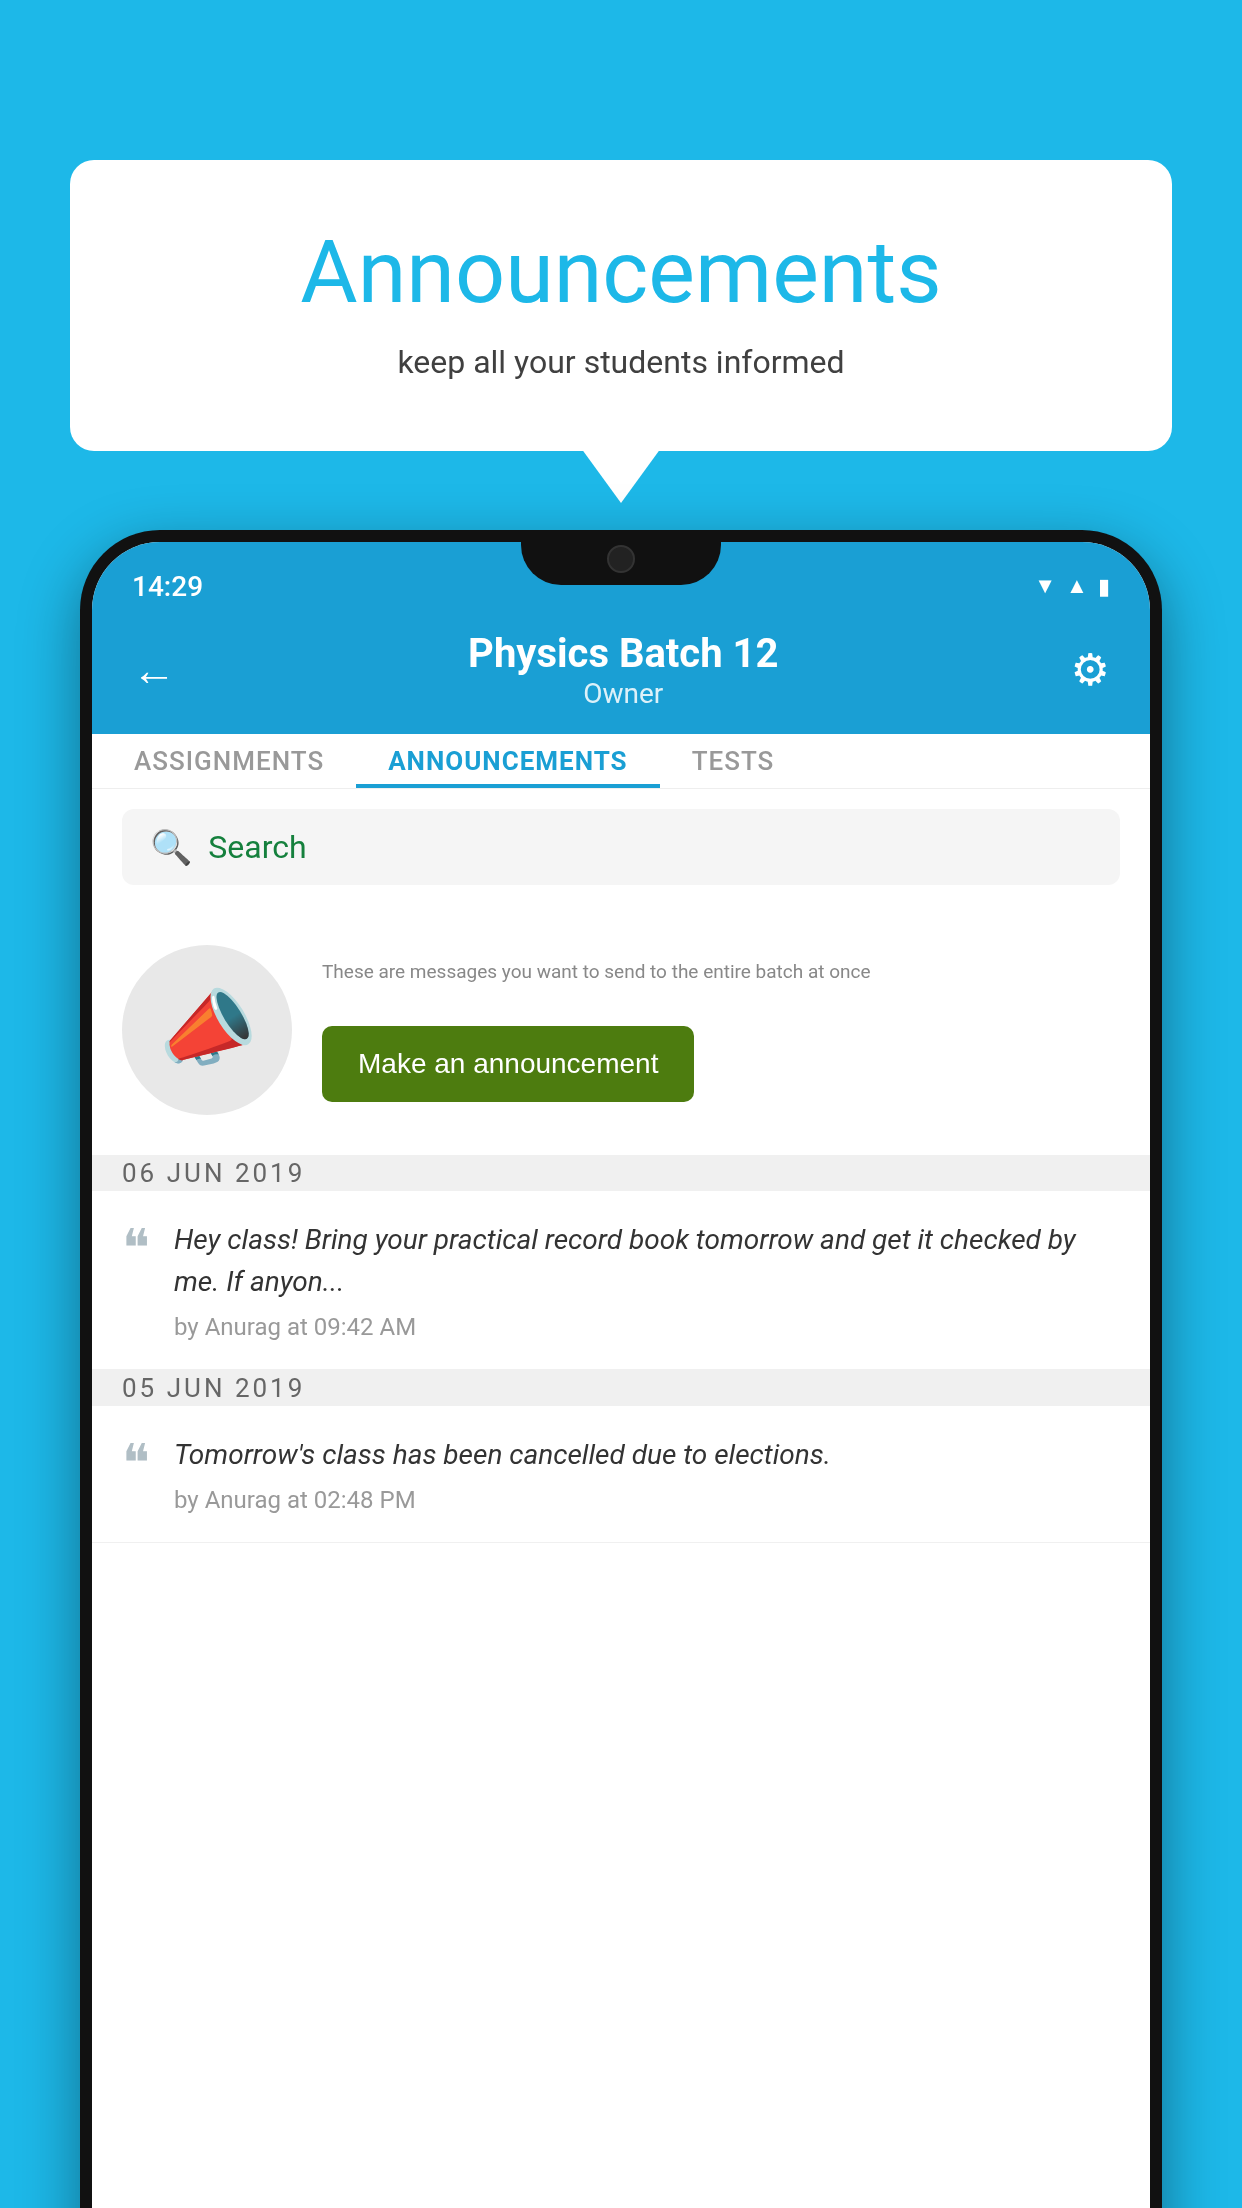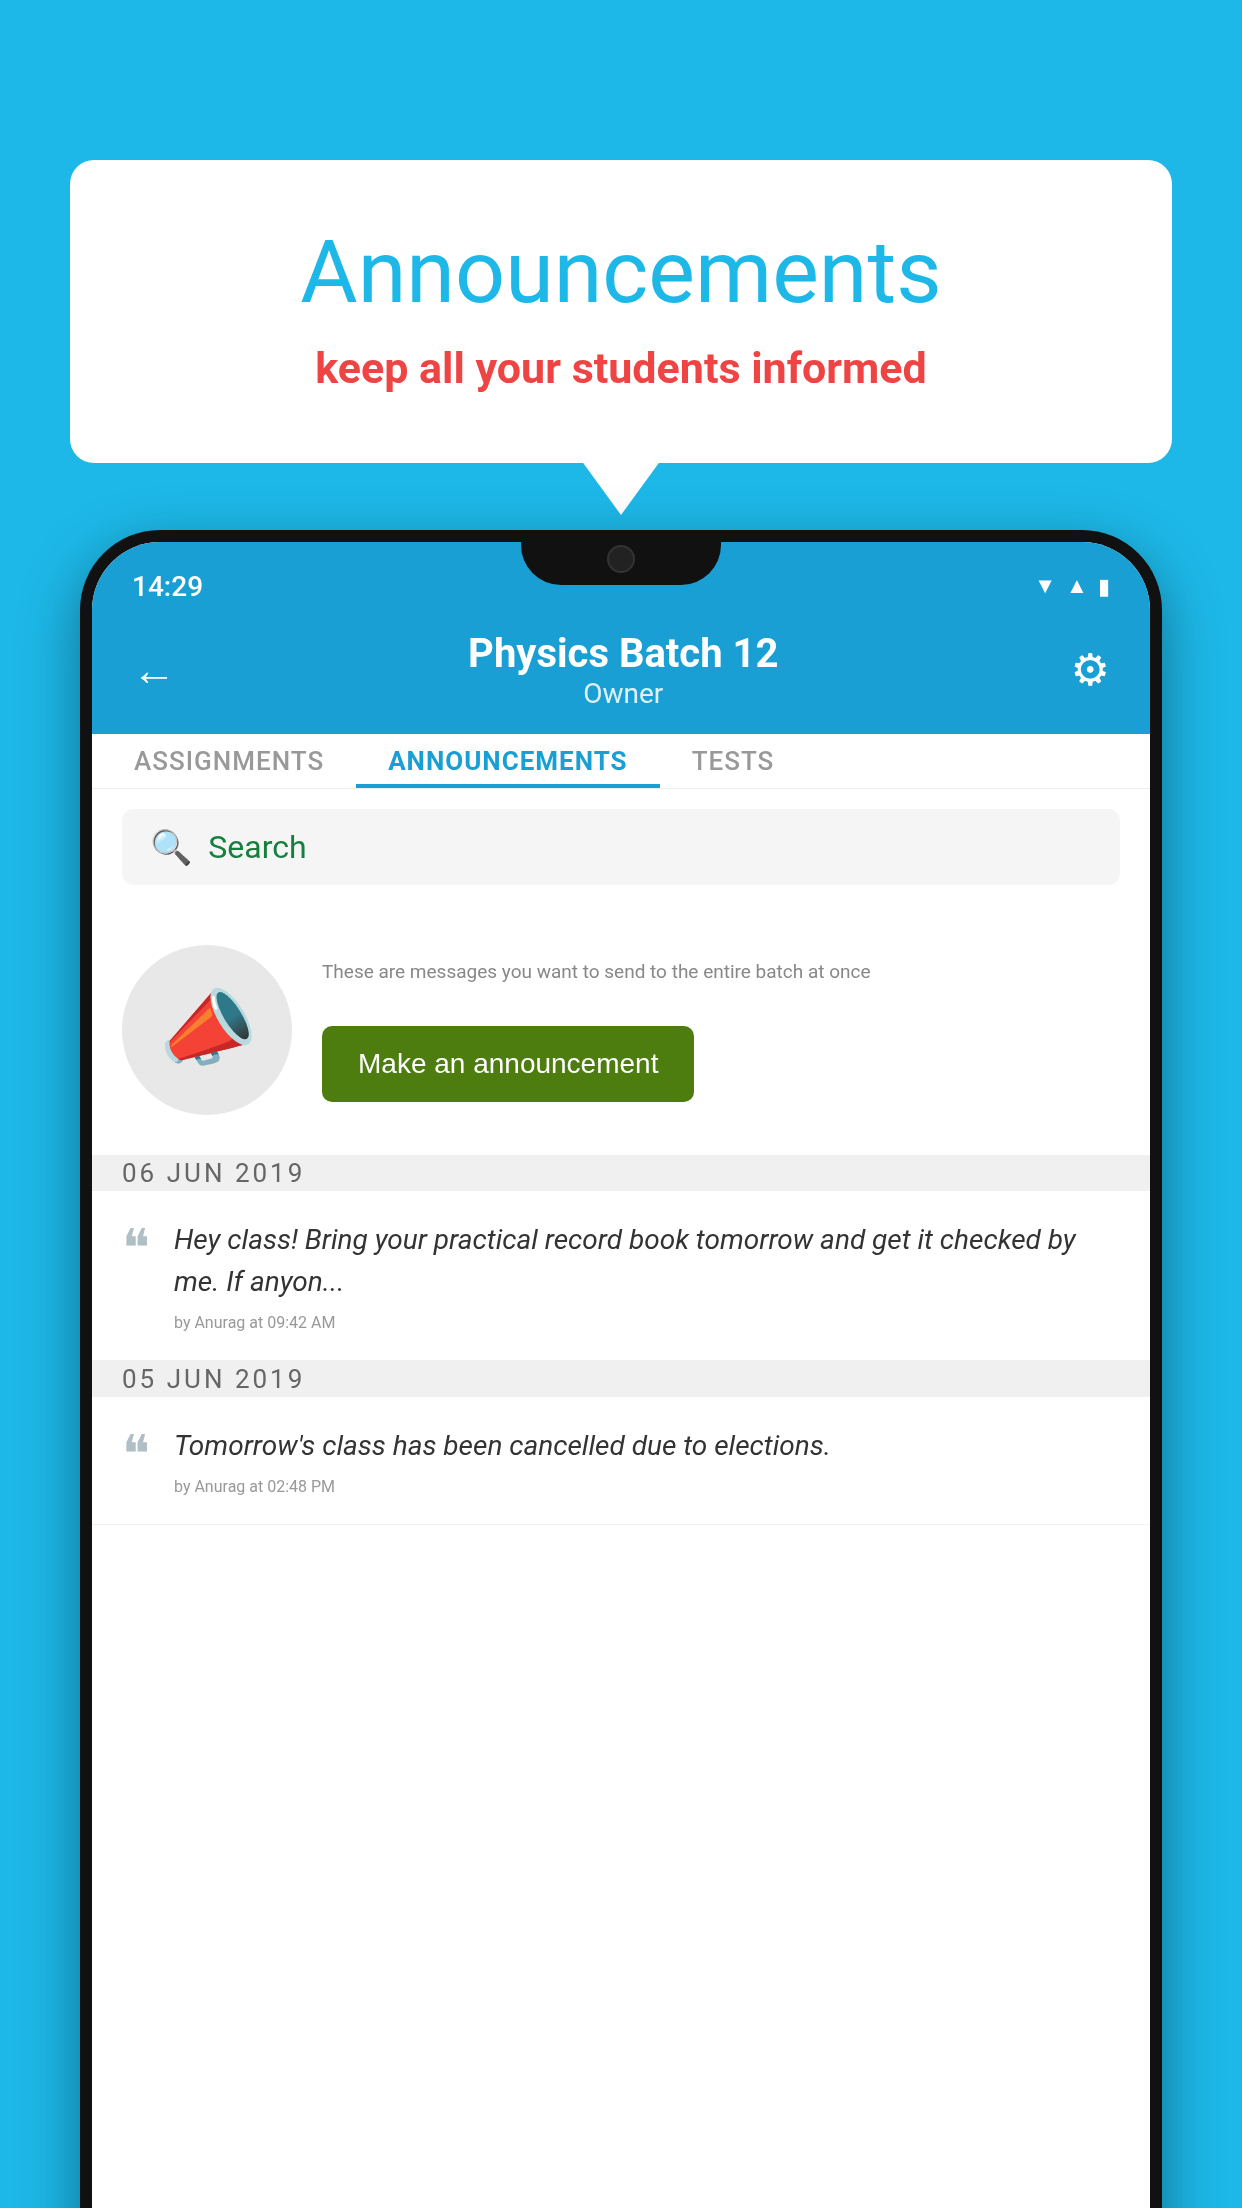--- a/index.html
+++ b/index.html
@@ -43,23 +43,23 @@
     }
 
     .bubble-title {
       font-size: 88px;
       font-weight: 400;
       color: #1db8e8;
       margin-bottom: 20px;
     }
 
     .bubble-subtitle {
-      font-size: 43px;
-      color: #ef4444;
-      font-weight: 700;
+      font-size: 32px;
+      color: #404040;
+      font-weight: 400;
     }
 
     
     .phone-container {
       position: absolute;
       top: 530px;
       left: 80px;
       right: 80px;
       bottom: 0;
     }
@@ -319,21 +319,21 @@
     .announcement-text {
       color: #333;
       font-size: 28px;
       font-style: italic;
       line-height: 1.5;
       margin-bottom: 10px;
     }
 
     .announcement-meta {
       color: #999;
-      font-size: 16px;
+      font-size: 24px;
     }
   </style>
 </head>
 <body>
 
 <div class="speech-bubble-container">
   <div class="speech-bubble">
     <div class="bubble-title">Announcements</div>
     <div class="bubble-subtitle">keep all your students informed</div>
   </div>

